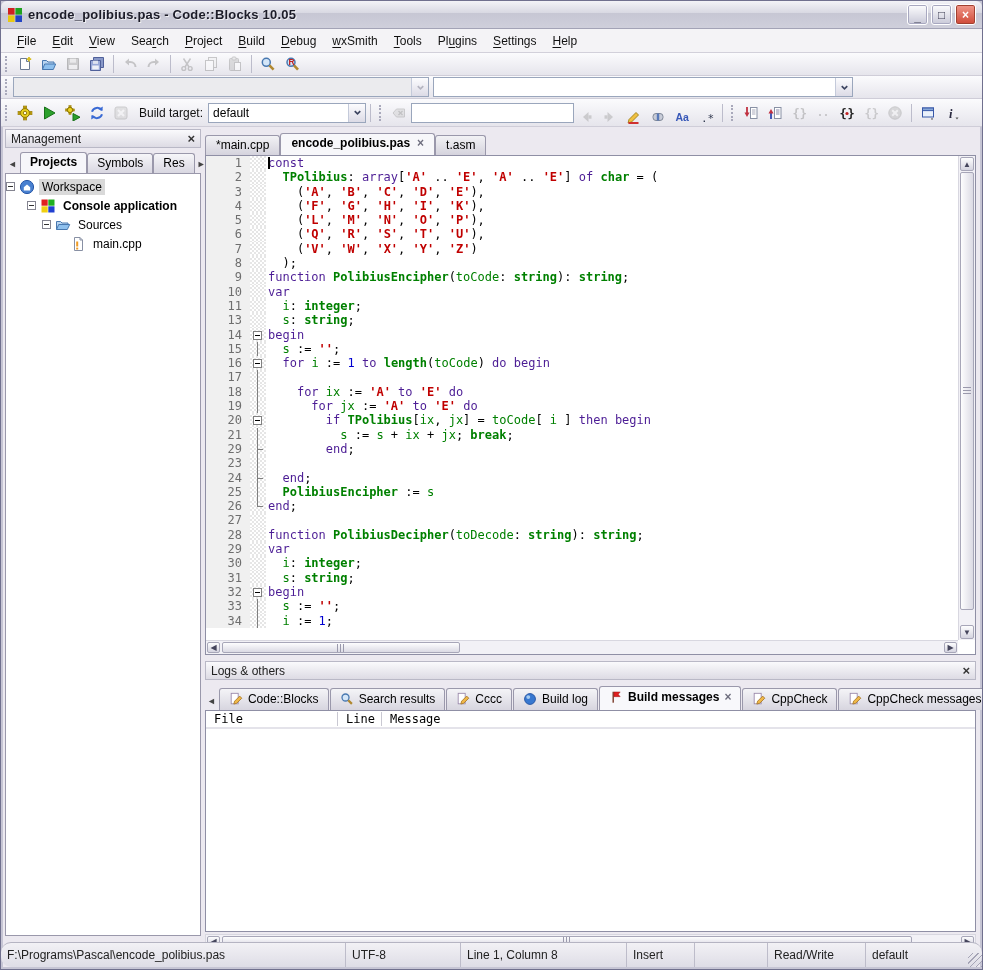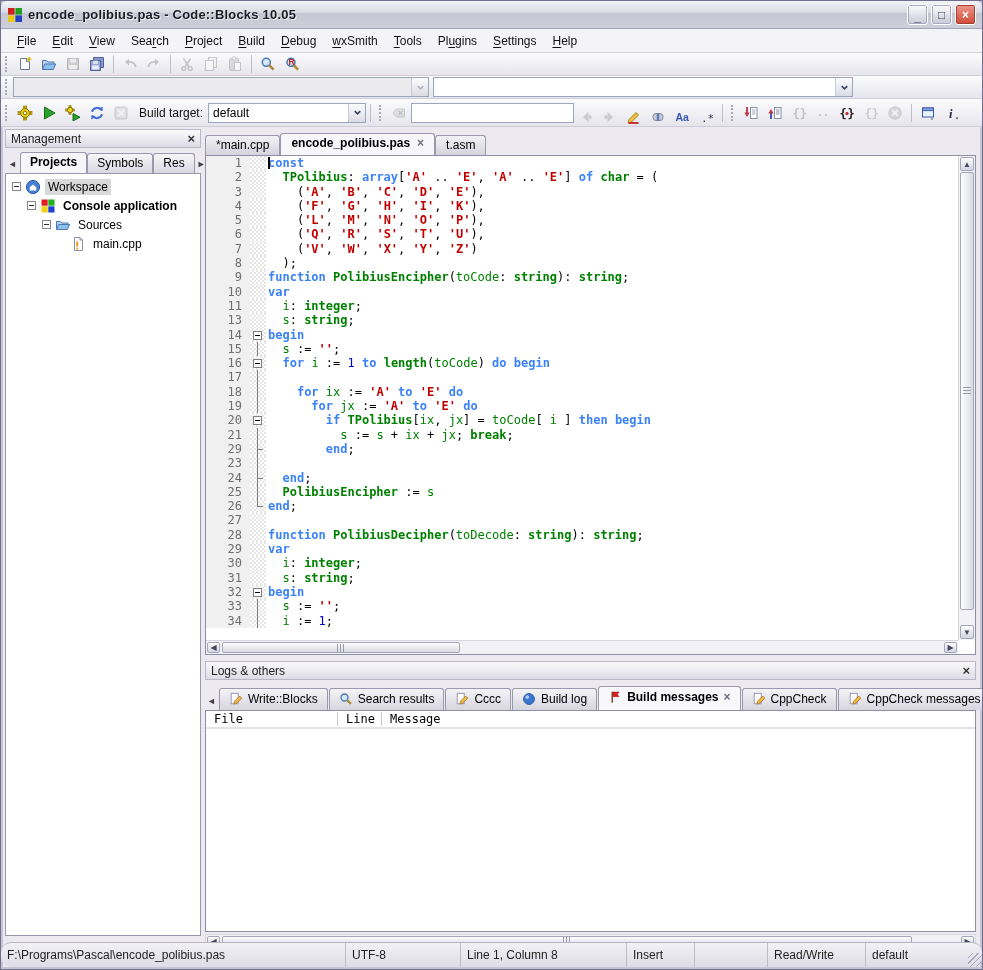--- a/index.html
+++ b/index.html
@@ -82,21 +82,21 @@
      background-image:linear-gradient(45deg,#e6e6e6 25%,transparent 25%,transparent 75%,#e6e6e6 75%),
                       linear-gradient(45deg,#e6e6e6 25%,transparent 25%,transparent 75%,#e6e6e6 75%);
      background-size:4px 4px; background-position:0 0,2px 2px; }
   .fold .fbox { position:absolute; left:3px; top:3px; width:9px; height:9px; border:1px solid #808080; background:#fff; }
   .fold .fbox:before { content:""; position:absolute; left:1px; top:3px; width:5px; height:1px; background:#000; }
   .fold .fline { position:absolute; left:7px; top:0; width:1px; height:100%; background:#808080; }
   .fold .fhalf { position:absolute; left:7px; top:0; width:1px; height:50%; background:#808080; }
   .fold .ftick { position:absolute; left:7px; top:7px; width:6px; height:1px; background:#808080; }
   .ctext { padding-left:2px; position:relative; }
   .caret { position:absolute; left:2px; top:1px; width:1.5px; height:12px; background:#000; }
-  .ck { color:#3b82f6; font-weight:bold; }
+  .ck { color:#4c1d95; font-weight:normal; }
   .ci { color:#008000; }
   .cb { color:#008000; font-weight:bold; }
   .cs { color:#c00000; font-weight:bold; }
   .cn { color:#0000d0; }
   .cp { color:#000; }
 
   
   .vscroll { position:absolute; right:0; top:0; width:17px; bottom:14px; background:#f2f1f6; border-left:1px solid #d8d7e0;}
   .hscroll { position:absolute; left:0; bottom:0; right:17px; height:14px; background:#f2f1f6; border-top:1px solid #d8d7e0; }
   .sbtn { position:absolute; background:linear-gradient(#fdfdfe,#d5d4e0); border:1px solid #a7a6b8; border-radius:2px;
@@ -442,21 +442,21 @@
         <span class="hx">×</span>
       </div>
       <div class="mgmt-tabs" id="mgmt-tabs">
           <span class="tabscroll">◄</span>
           <span class="tab active">Projects</span>
           <span class="tab">Symbols</span>
           <span class="tab">Res</span>
           <span class="tabscroll">►</span>
         </div>
       <div class="mgmt-tree" id="mgmt-tree">
-          <div class="trow" style="padding-left: 6px;">
+          <div class="trow" style="padding-left: 0;">
             <span class="expander"></span>
             <span class="ticon"><svg viewBox="0 0 16 16">
                 <circle cx="8" cy="8" r="6.6" fill="#4880d0" stroke="#2858a8"></circle>
                 <path d="M4.8 8.2L8 5.4l3.2 2.8v3.2H4.8z" fill="#fff"></path>
               </svg></span>
             <span class="tlab sel">Workspace</span>
           </div>
           <div class="trow" style="padding-left: 21px;">
             <span class="expander"></span>
             <span class="ticon"><svg viewBox="0 0 16 16">
@@ -559,21 +559,21 @@
       </div>
       <div class="logs-tabs" id="logs-tabs">
           <span class="tabscroll">◄</span>
           <span class="ltab">
             <span style="display: flex;">
               <svg viewBox="0 0 16 16">
                 <rect x="2.5" y="1.5" width="8" height="12" fill="#fff" stroke="#98a"></rect>
                 <path d="M5.5 13.8l.9-3.3 5.8-5.8 2.4 2.4-5.8 5.8z" fill="#f0b848" stroke="#a87828"></path>
               </svg>
             </span>
-            <span>Write::Blocks</span>
+            <span>Code::Blocks</span>
           </span>
           <span class="ltab">
             <span style="display: flex;">
               <svg viewBox="0 0 16 16">
                 <circle cx="6.3" cy="6.3" r="4" fill="#d4e6f8" stroke="#4878b0" stroke-width="1.5"></circle>
                 <path d="M9.4 9.4l4.2 4.2" stroke="#b08830" stroke-width="2.6"></path>
               </svg>
             </span>
             <span>Search results</span>
           </span>

